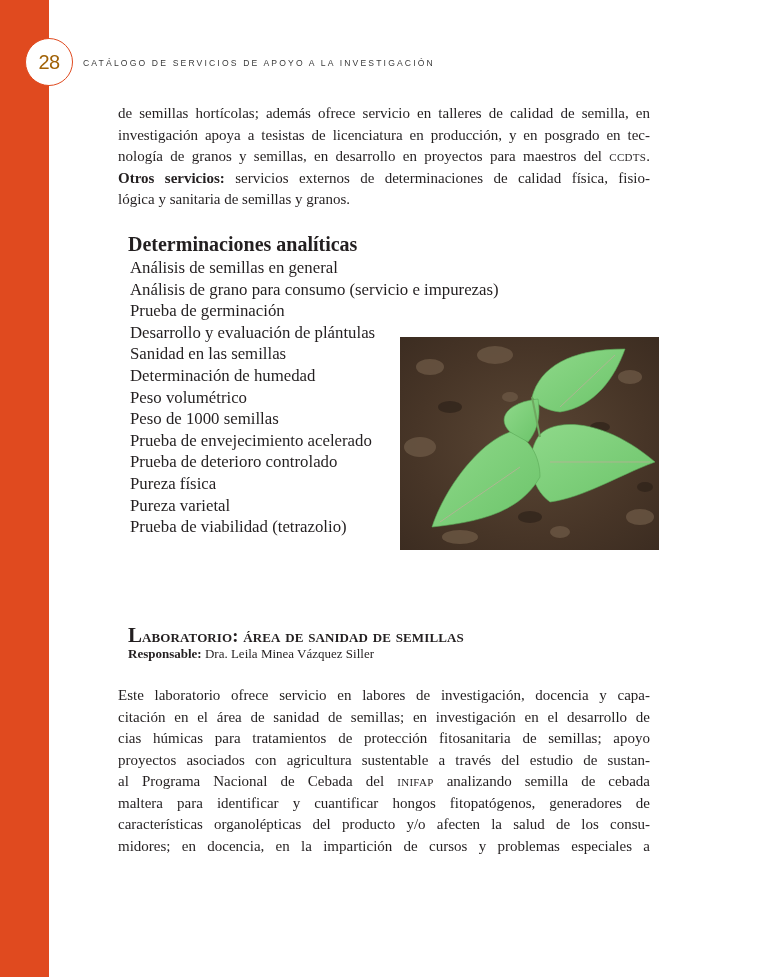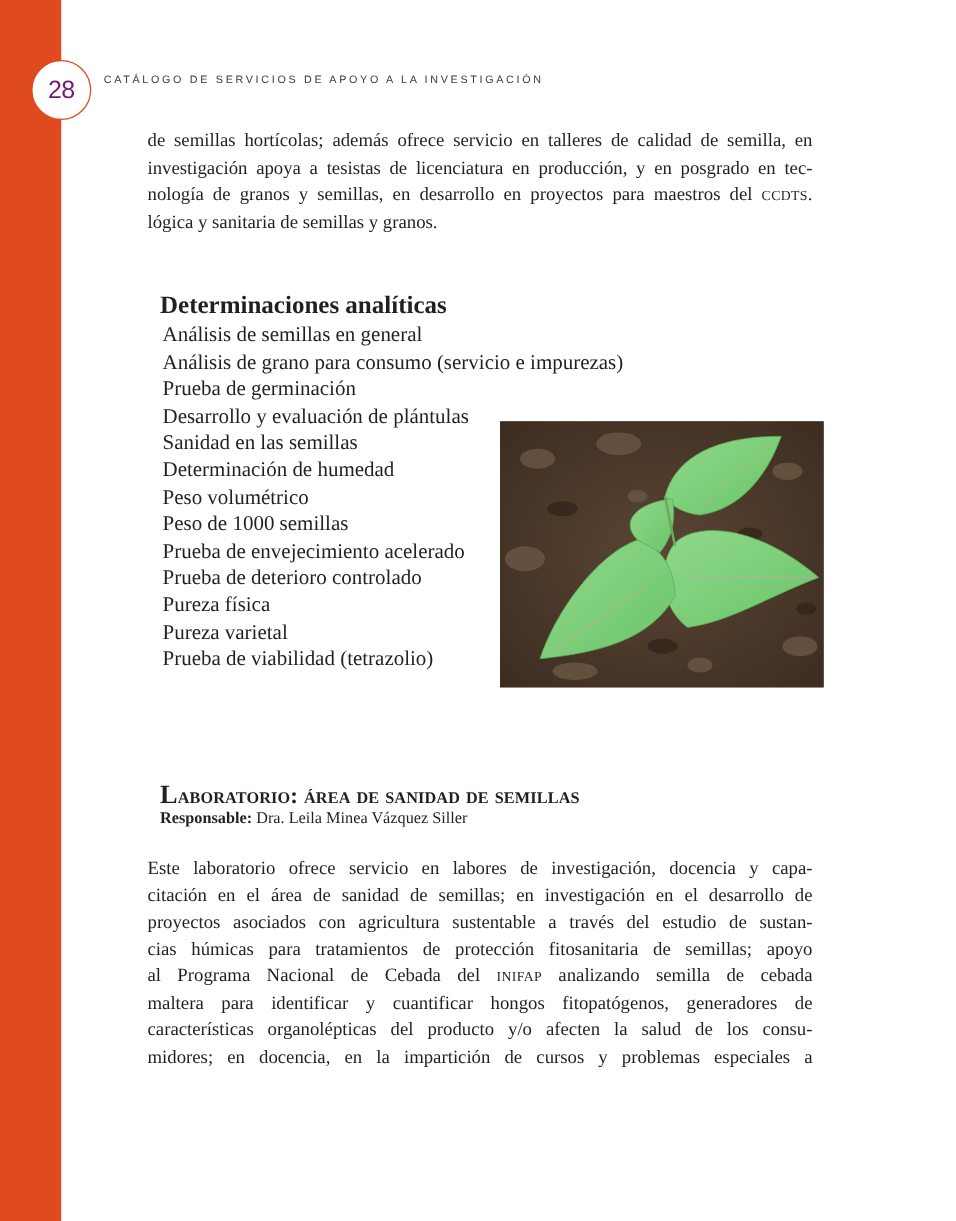--- a/index.html
+++ b/index.html
@@ -7,25 +7,25 @@
     width: 765px; height: 977px; position: relative; overflow: hidden;
     background: #ffffff;
     font-family: "Liberation Serif", "DejaVu Serif", serif;
     color: #231f20;
   }
   .side-bar {
     position: absolute; left: 0; top: 0; width: 49px; height: 977px;
     background: #e04a1f;
   }
   .page-circle {
-    position: absolute; left: 25px; top: 48px; width: 46px; height: 46px;
+    position: absolute; left: 25px; top: 38px; width: 46px; height: 46px;
     border-radius: 50%; background: #fff; border: 1.5px solid #e04a1f;
     display: flex; align-items: center; justify-content: center;
     font-family: "Liberation Sans", "DejaVu Sans", sans-serif;
-    font-size: 20px; color: #701a75; letter-spacing: -0.5px;
+    font-size: 20px; color: #a16207; letter-spacing: -0.5px;
   }
   .running-head {
     position: absolute; left: 83px; top: 58px;
     font-family: "Liberation Sans", "DejaVu Sans", sans-serif;
     font-size: 8.6px; letter-spacing: 2.15px; color: #3a3a3a;
   }
   .text-block {
     position: absolute; left: 118px; width: 532px;
     font-size: 15px; line-height: 21.5px;
     text-align: justify;
@@ -65,20 +65,21 @@
 <body>
 
 <div class="side-bar"></div>
 <div class="page-circle">28</div>
 <div class="running-head">CATÁLOGO DE SERVICIOS DE APOYO A LA INVESTIGACIÓN</div>
 
 <div class="text-block p1">
   <span class="line">de semillas hortícolas; además ofrece servicio en talleres de calidad de semilla, en</span>
   <span class="line">investigación apoya a tesistas de licenciatura en producción, y en posgrado en tec-</span>
   <span class="line"><span>nología de granos y semillas, en desarrollo en proyectos para maestros del </span><span class="sc">CCDTS</span><span>.</span></span>
+  <span class="line"><b>Otros servicios:</b><span> servicios externos de determinaciones de calidad física, fisio-</span></span>
   <span class="line last">lógica y sanitaria de semillas y granos.</span>
 </div>
 
 <div class="det-title">Determinaciones analíticas</div>
 <ul class="det-list">
   <li>Análisis de semillas en general</li>
   <li>Análisis de grano para consumo (servicio e impurezas)</li>
   <li>Prueba de germinación</li>
   <li>Desarrollo y evaluación de plántulas</li>
   <li>Sanidad en las semillas</li>
@@ -137,19 +138,19 @@
     <path d="M132 60 L140 100" stroke="#6fa860" stroke-width="2"></path>
   </svg>
 </div>
 
 <div class="lab-title"><span class="cap">L</span><span>aboratorio: área de sanidad de semillas</span></div>
 <div class="resp"><b>Responsable:</b><span> Dra. Leila Minea Vázquez Siller</span></div>
 
 <div class="text-block p2">
   <span class="line">Este laboratorio ofrece servicio en labores de investigación, docencia y capa-</span>
   <span class="line">citación en el área de sanidad de semillas; en investigación en el desarrollo de</span>
+  <span class="line">cias húmicas para tratamientos de protección fitosanitaria de semillas; apoyo</span>
   <span class="line">proyectos asociados con agricultura sustentable a través del estudio de sustan-</span>
-  <span class="line">cias húmicas para tratamientos de protección fitosanitaria de semillas; apoyo</span>
   <span class="line"><span>al Programa Nacional de Cebada del </span><span class="sc">INIFAP</span><span> analizando semilla de cebada</span></span>
   <span class="line">maltera para identificar y cuantificar hongos fitopatógenos, generadores de</span>
   <span class="line">características organolépticas del producto y/o afecten la salud de los consu-</span>
   <span class="line">midores; en docencia, en la impartición de cursos y problemas especiales a</span>
 </div>
 
 </body></html>

